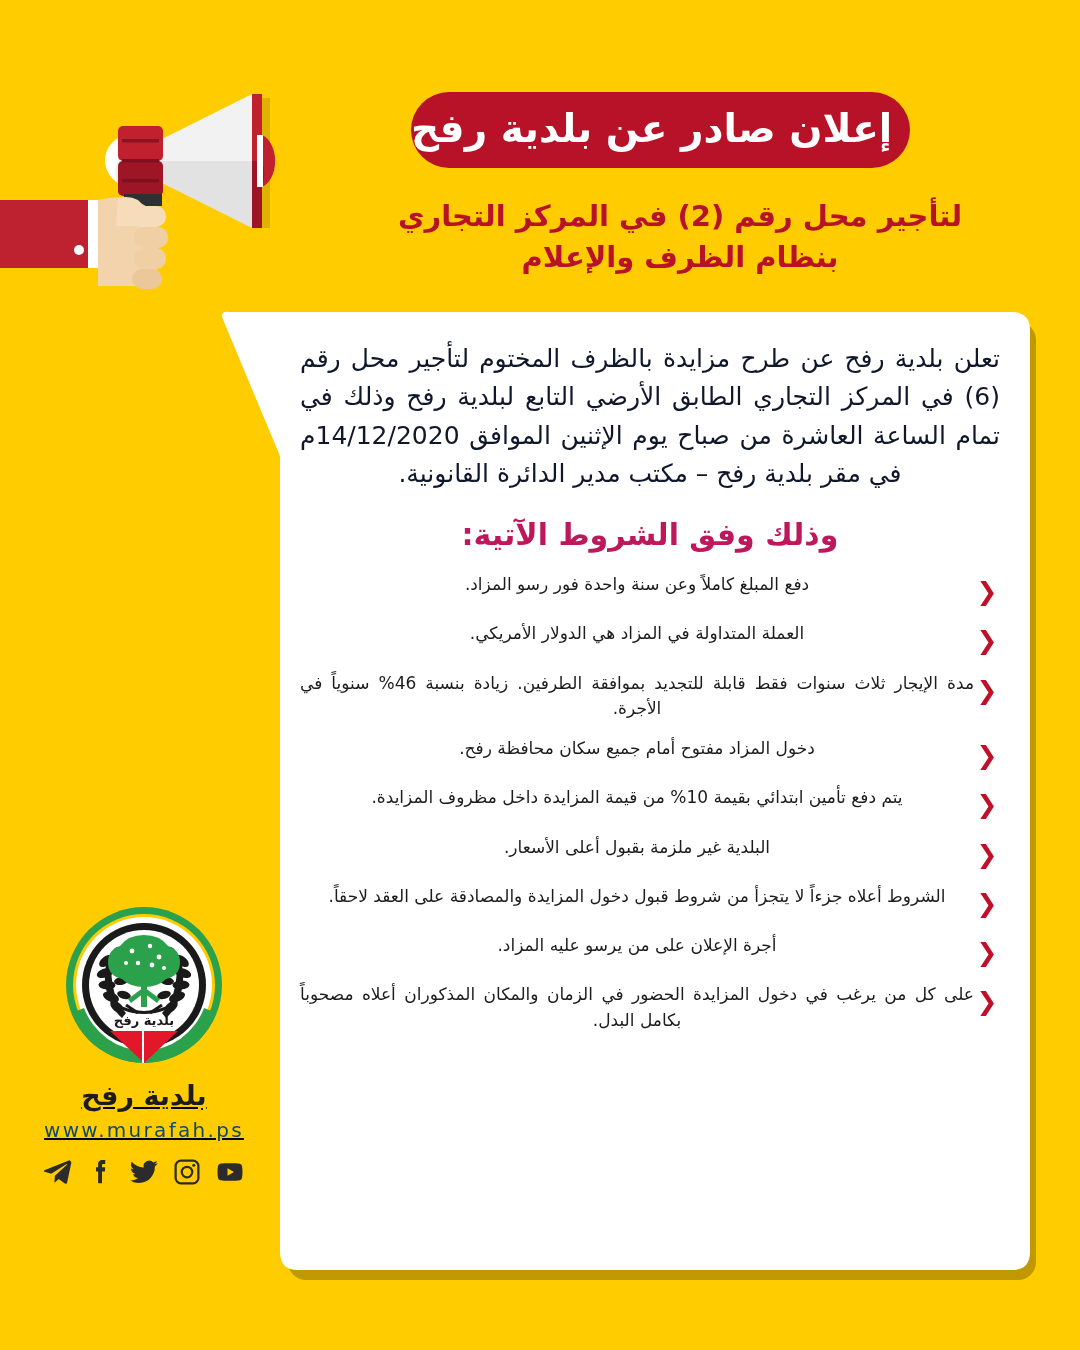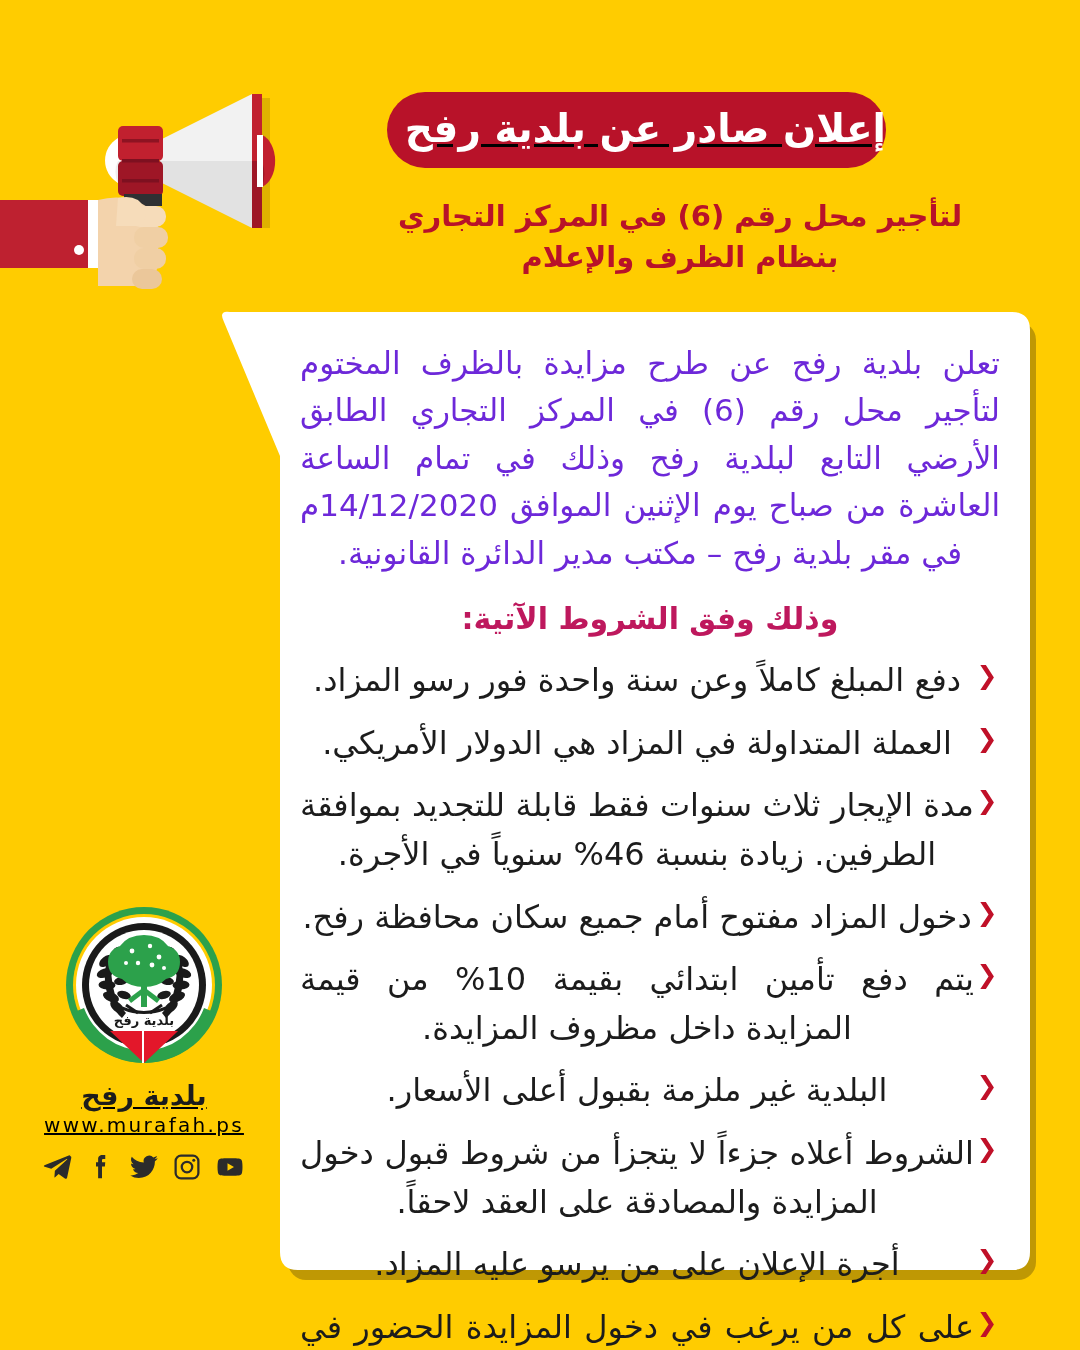--- a/index.html
+++ b/index.html
@@ -21,25 +21,25 @@
   .megaphone-art {
     position:absolute;
     left:0; top:60px;
     width:300px; height:235px;
   }
   .megaphone-art svg { display:block; width:100%; height:100%; }
 
   
   .title-pill {
     position:absolute;
-    left:387px; top:92px;
+    left:411px; top:92px;
     width:499px; height:76px;
     background:#B81229;
     border-radius:40px;
-    display:flex; align-items:center; justify-content:flex-start;text-decoration:underline;
+    display:flex; align-items:center; justify-content:flex-end;
   }
   .title-pill-text {
     color:#FFFFFF;
     font-size:39px;
     font-weight:bold;
     letter-spacing:0px;
     line-height:1;
     padding-bottom:4px;
   }
 
@@ -76,22 +76,22 @@
   .card-content {
     position:absolute;
     left:300px; top:340px;
     width:700px;
   }
 
   
   .body-paragraph {
     text-align:justify;
     text-align-last:center;
-    color:#6d28d9;
-    font-size:31px;
+    color:#0f172a;
+    font-size:25px;
     line-height:1.53;
     font-weight:500;
   }
 
   
   .conditions-heading {
     margin-top:22px;
     text-align:center;
     color:#be185d;
     font-size:30px;
@@ -116,21 +116,21 @@
     margin-top:4px;
     color:#C01028;
     font-size:25px;
     font-weight:bold;
     line-height:1.25;
     text-align:center;
   }
   .condition-text {
     flex:1 1 auto;
     color:#1C1C1C;
-    font-size:32px;
+    font-size:17px;
     line-height:1.52;
     text-align:justify;
     text-align-last:center;
     font-weight:500;
   }
   .condition-item.single .condition-text { text-align:center; }
 
   
   .footer-col {
     position:absolute;
@@ -151,23 +151,24 @@
     font-weight:bold;
     line-height:1.25;
   }
   .footer-dept {
     color:#1C1C1C;
     font-size:20px;
     line-height:1.35;
     margin-top:1px;
   }
   .footer-url {
-    color:#000000;
+    color:#0c4a6e;
     font-size:20px;
     letter-spacing:2.3px;
+    margin-top:5px;
     direction:ltr;
     font-weight:500;
   }
   .social-row {
     margin-top:15px;
     display:flex;
     justify-content:center;
     align-items:center;
     gap:13px;
     direction:ltr;
@@ -233,21 +234,21 @@
 
     <path d="M118 138 q20 -4 26 10 q5 14 -8 18 l-20 0 z" fill="#F6DCBA"></path>
   </svg>
 </div>
 
 <div class="title-pill">
   <span class="title-pill-text">إعلان صادر عن بلدية رفح</span>
 </div>
 
 <div class="subtitle">
-  <span class="subtitle-line">لتأجير محل رقم (6) في المركز التجاري</span>
+  <span class="subtitle-line">لتأجير محل رقم (2) في المركز التجاري</span>
   <span class="subtitle-line">بنظام الظرف والإعلام</span>
 </div>
 
 <div class="card-shadow"></div>
 <div class="card">
   <svg viewBox="0 0 812 964" xmlns="http://www.w3.org/2000/svg">
     <path d="M12 4
              Q0 2 6 14
              L62 148
              L62 944

